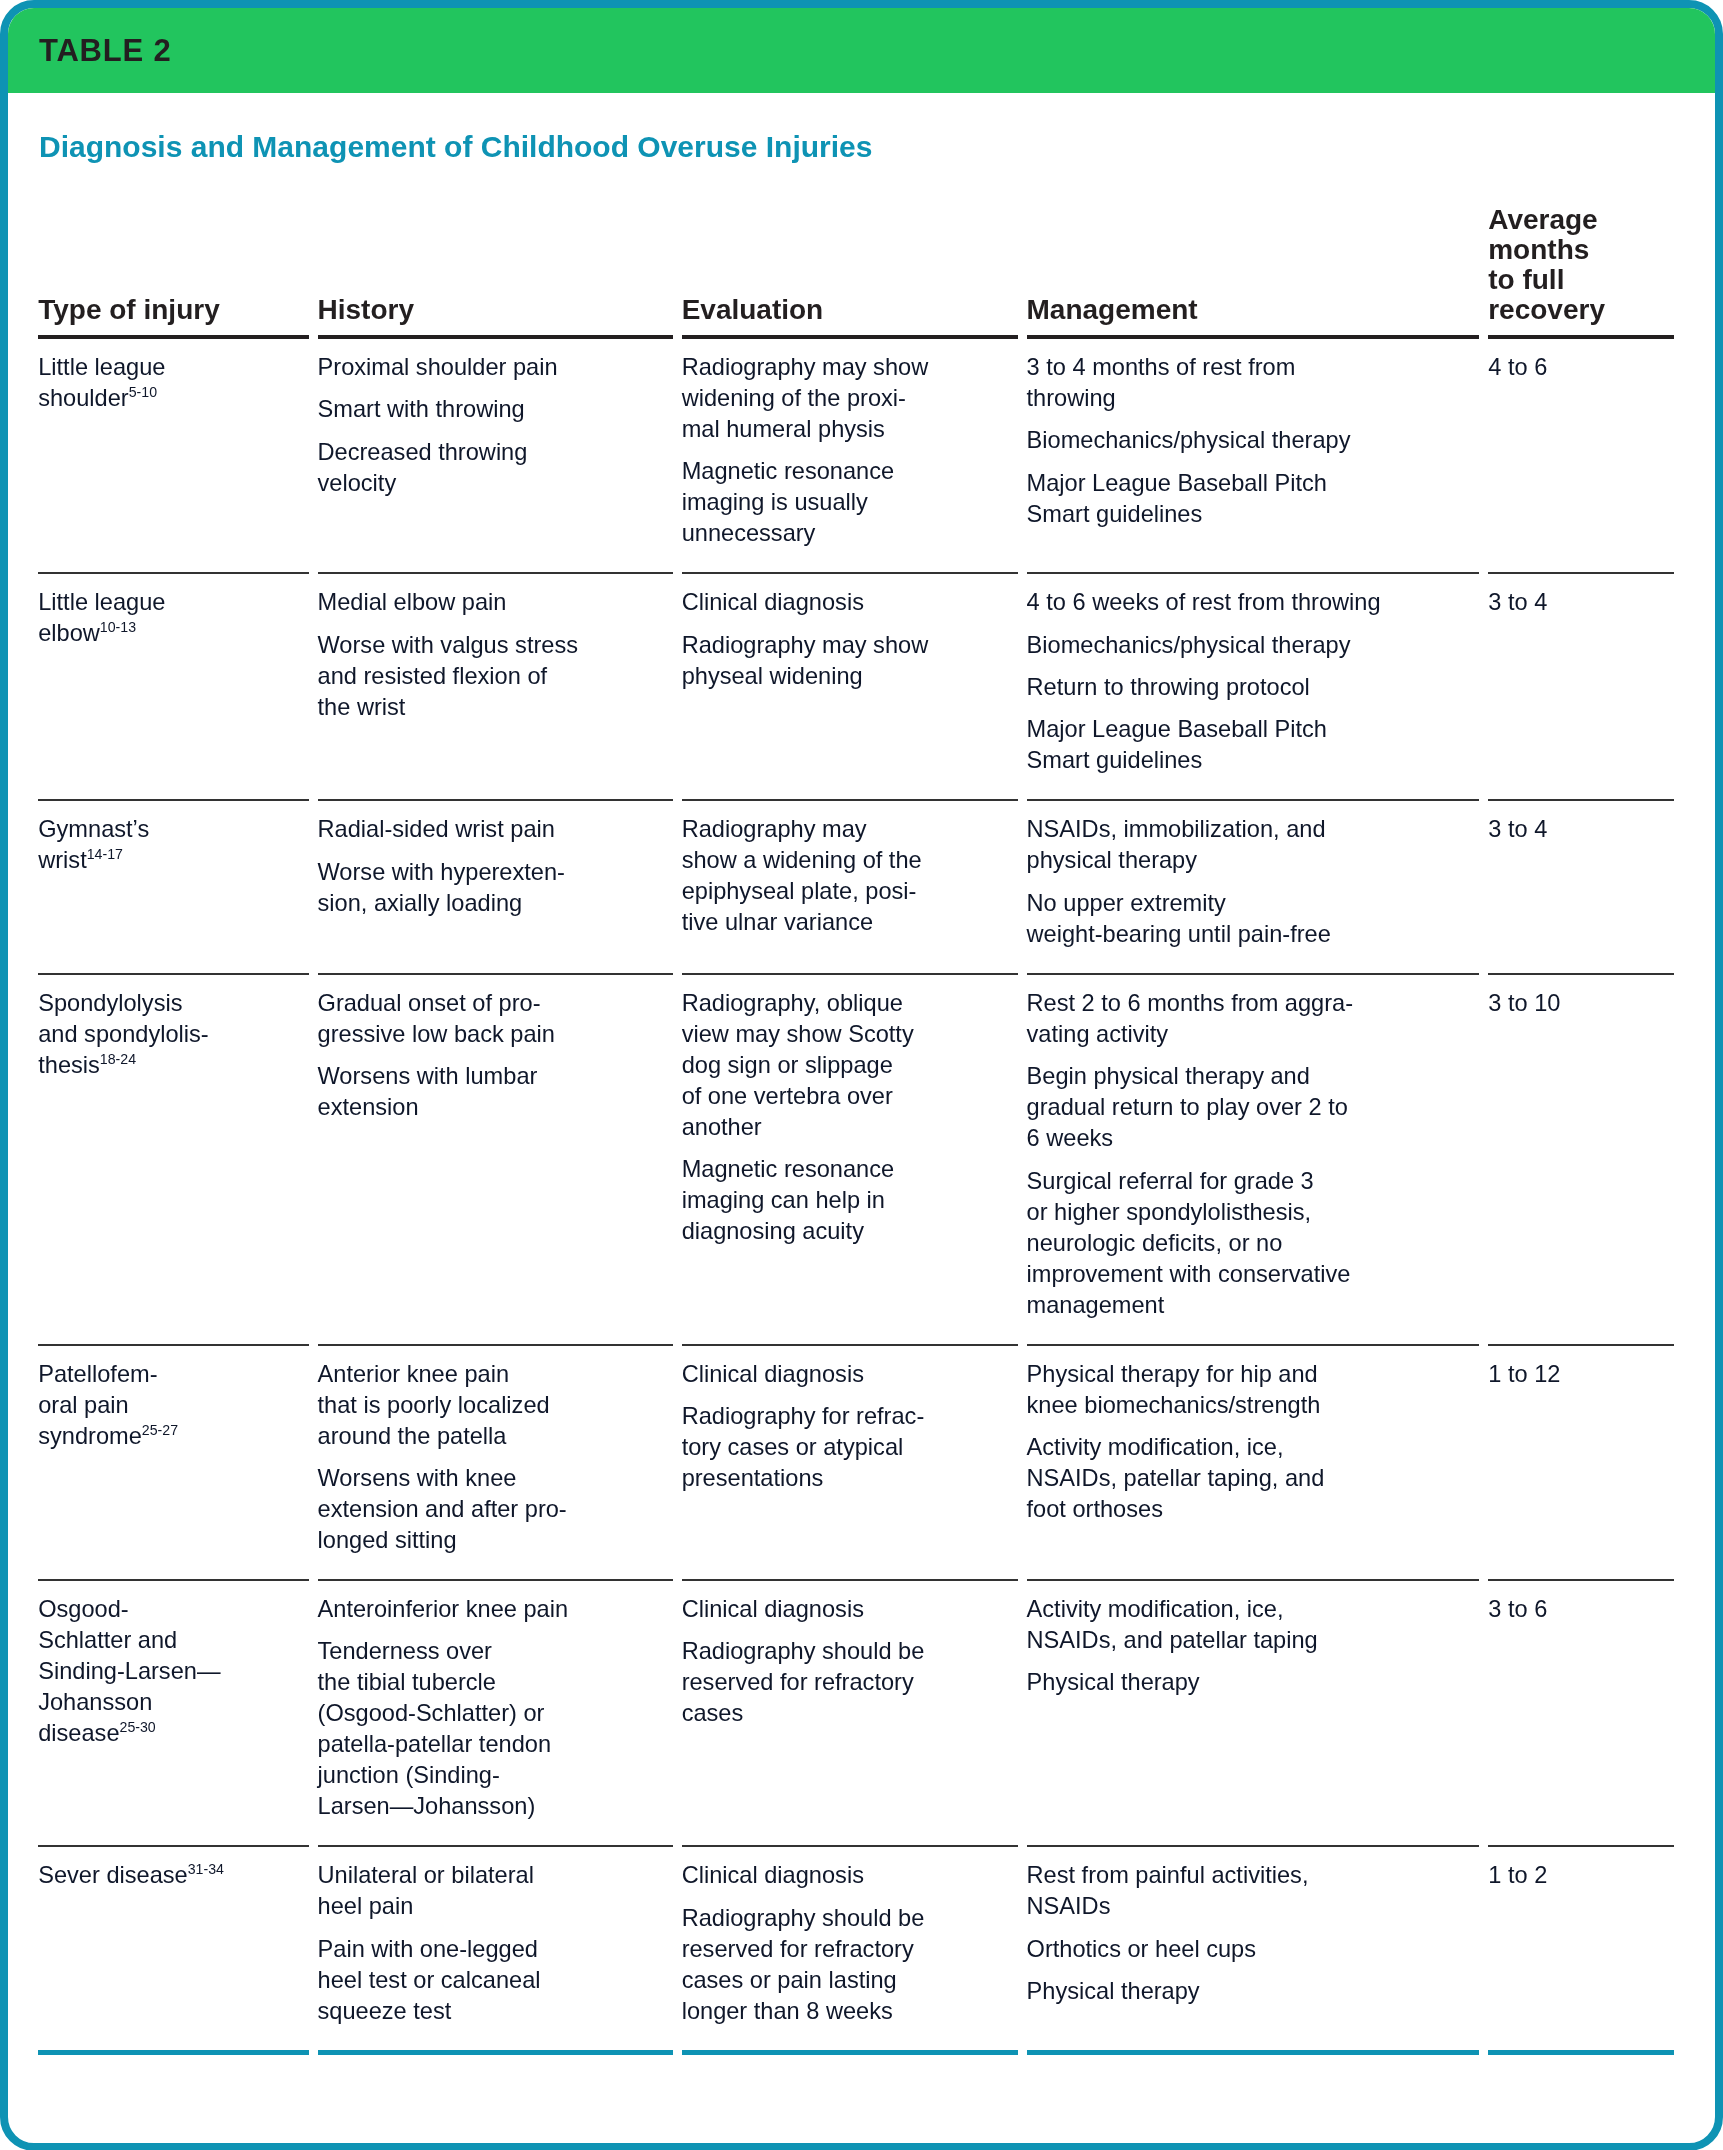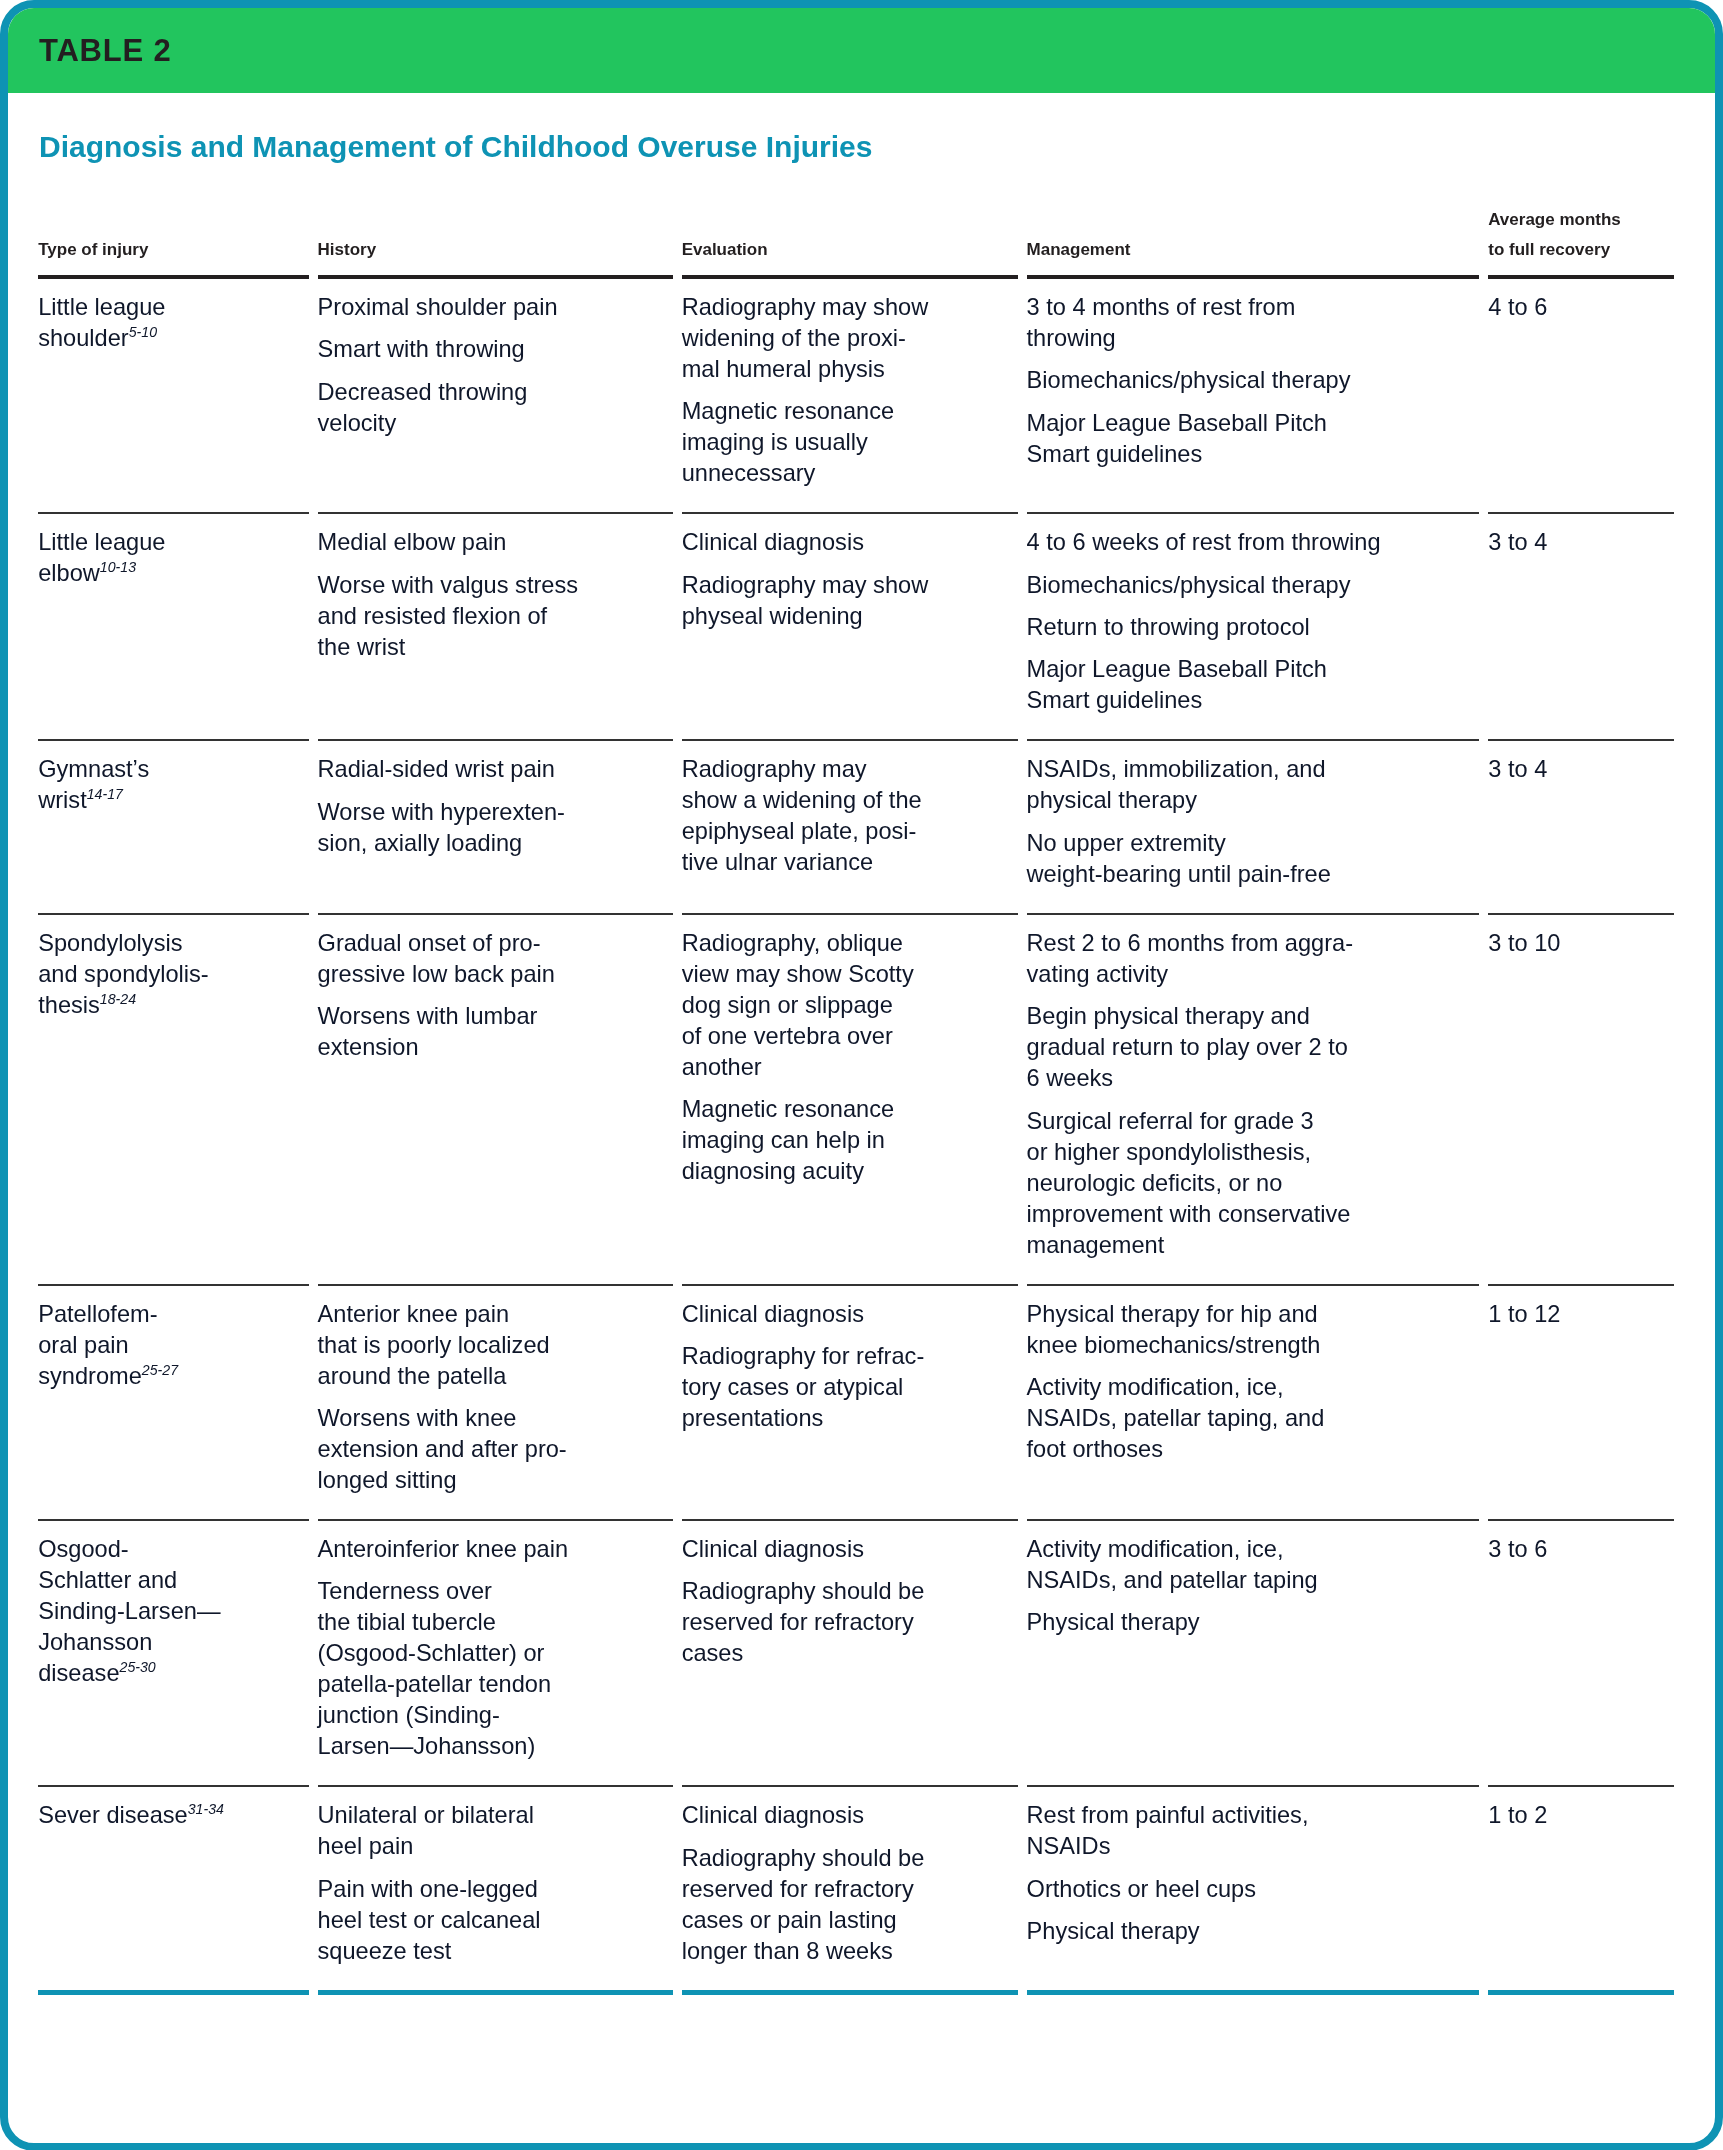--- a/index.html
+++ b/index.html
@@ -44,21 +44,21 @@
   }
   table.overuse {
     width: 100%;
     border-collapse: separate;
     border-spacing: 9.8px 0;
     table-layout: fixed;
   }
   table.overuse th {
     vertical-align: bottom;
     text-align: left;
-    font-size: 17px;
+    font-size: 28px;
     line-height: 30px;
     font-weight: bold;
     color: #231f20;
     padding: 0 0 9.8px 0;
     border-bottom: 4.1px solid #231f20;
     white-space: pre-line;
   }
   table.overuse td {
     vertical-align: top;
     font-size: 23.6px;
@@ -72,21 +72,20 @@
   }
   td p {
     margin: 0 0 11.4px 0;
     white-space: pre-line;
   }
   td p:last-child { margin-bottom: 0; }
   .injury-name { white-space: pre-line; }
   sup.refs {
     font-size: 0.6em;
     line-height: 0;
-    font-style: italic;
   }
   .footnotes {
     margin-top: 23px;
     font-size: 22px;
     line-height: 28px;
     color: #414042;
   }
   .fn-source {
     font-style: italic;
     margin-top: 14.6px;

